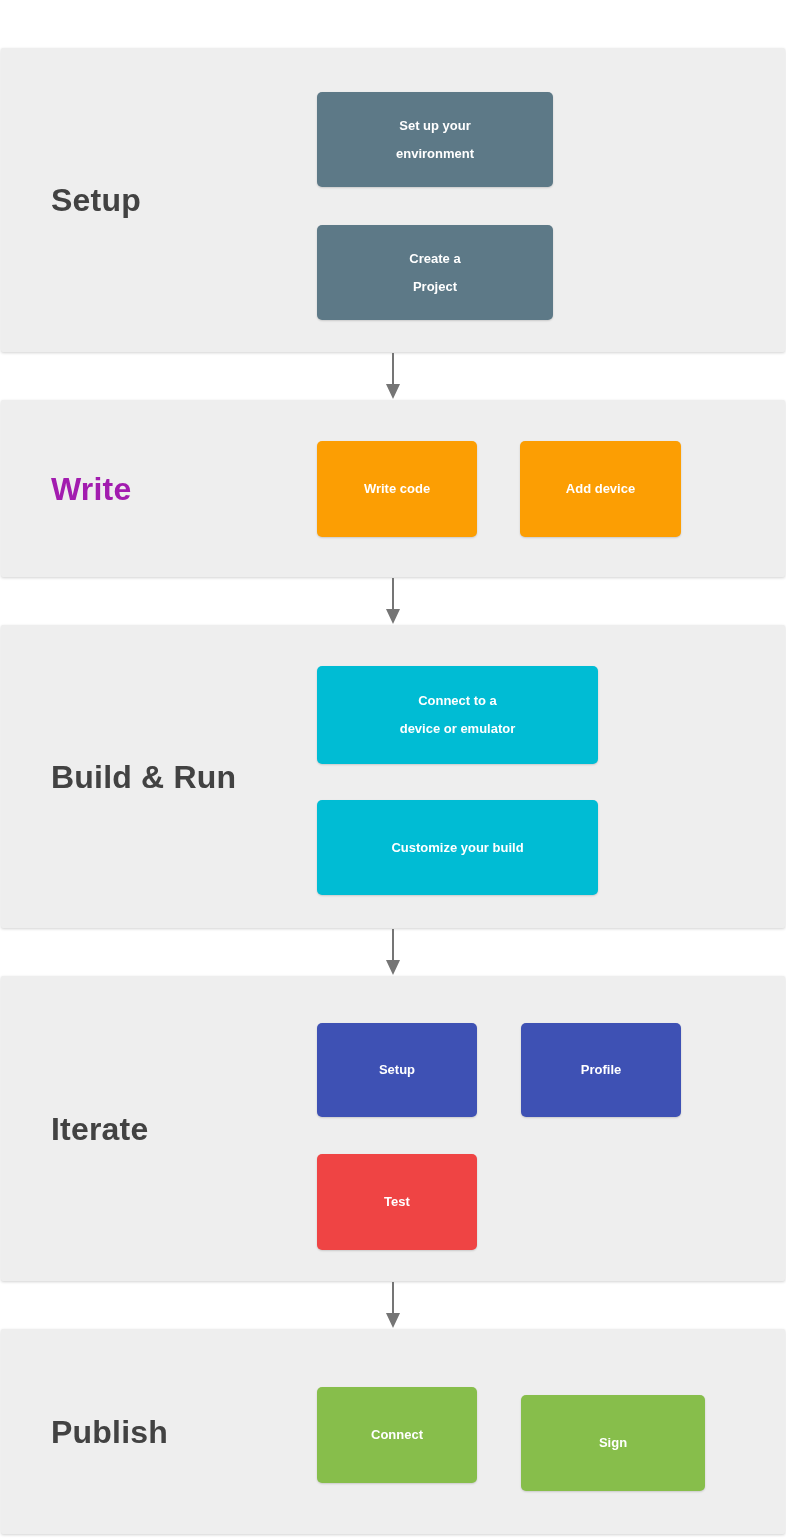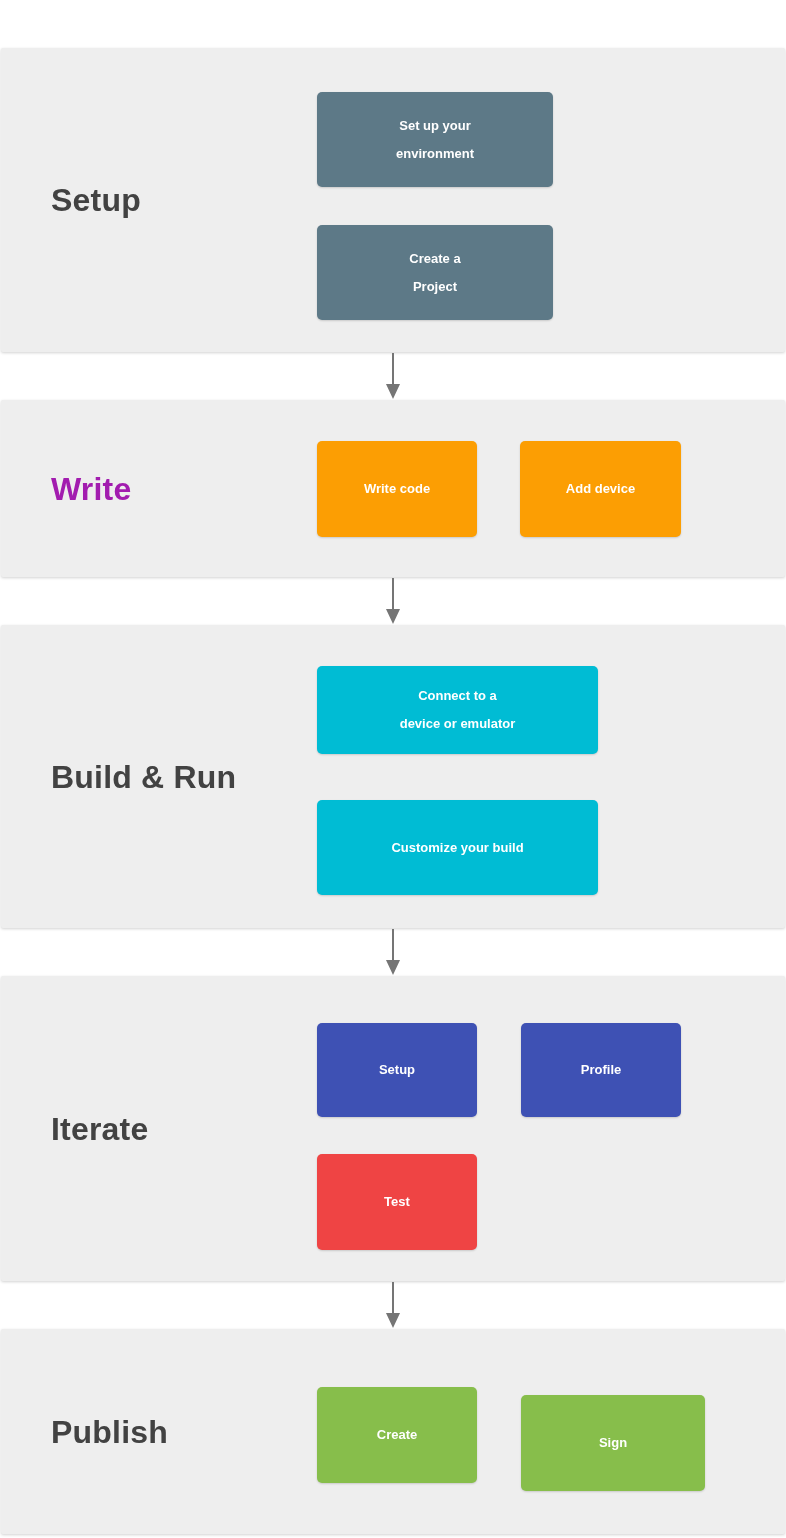--- a/index.html
+++ b/index.html
@@ -51,21 +51,21 @@
     cursor: pointer;
   }
   .step-box .line { display: block; }
   
   .box-setup-environment { left: 316px; top: 44px;  width: 236px; height: 95px; }
   .box-create-project    { left: 316px; top: 177px; width: 236px; height: 95px; }
   
   .box-write-code { left: 316px; top: 41px; width: 160px; height: 96px; }
   .box-add-assets { left: 519px; top: 41px; width: 161px; height: 96px; }
   
-  .box-connect-device   { left: 316px; top: 41px;  width: 281px; height: 88px; }
+  .box-connect-device   { left: 316px; top: 41px;  width: 281px; height: 98px; }
   .box-customize-build  { left: 316px; top: 175px; width: 281px; height: 95px; }
   
   .box-debug   { left: 316px; top: 47px;  width: 160px; height: 94px; }
   .box-profile { left: 520px; top: 47px;  width: 160px; height: 94px; }
   .box-test    { left: 316px; top: 178px; width: 160px; height: 96px; }
   
   .box-version { left: 316px; top: 58px; width: 160px; height: 96px; }
   .box-sign    { left: 520px; top: 58px; width: 184px; height: 96px; margin-top: 8px; }
   
   .flow-arrow {
@@ -161,20 +161,20 @@
   </div>
 
   <div class="flow-arrow arrow-4">
     <div class="shaft" style="background-color: rgb(117, 117, 117);"></div>
     <div class="head" style="border-top-color: rgb(117, 117, 117);"></div>
   </div>
 
   <div class="panel panel-publish" style="background-color: rgb(238, 238, 238);">
     <div class="section-label" style="color: rgb(66, 66, 66);">Publish</div>
     <div class="step-box box-version" style="background-color: rgb(135, 190, 75);">
-      <span class="line">Create</span>
+      <span class="line">Connect</span>
     </div>
     <div class="step-box box-sign" style="background-color: rgb(135, 190, 75);">
       <span class="line">Sign</span>
     </div>
   </div>
 
 </div>
 
 </body></html>

